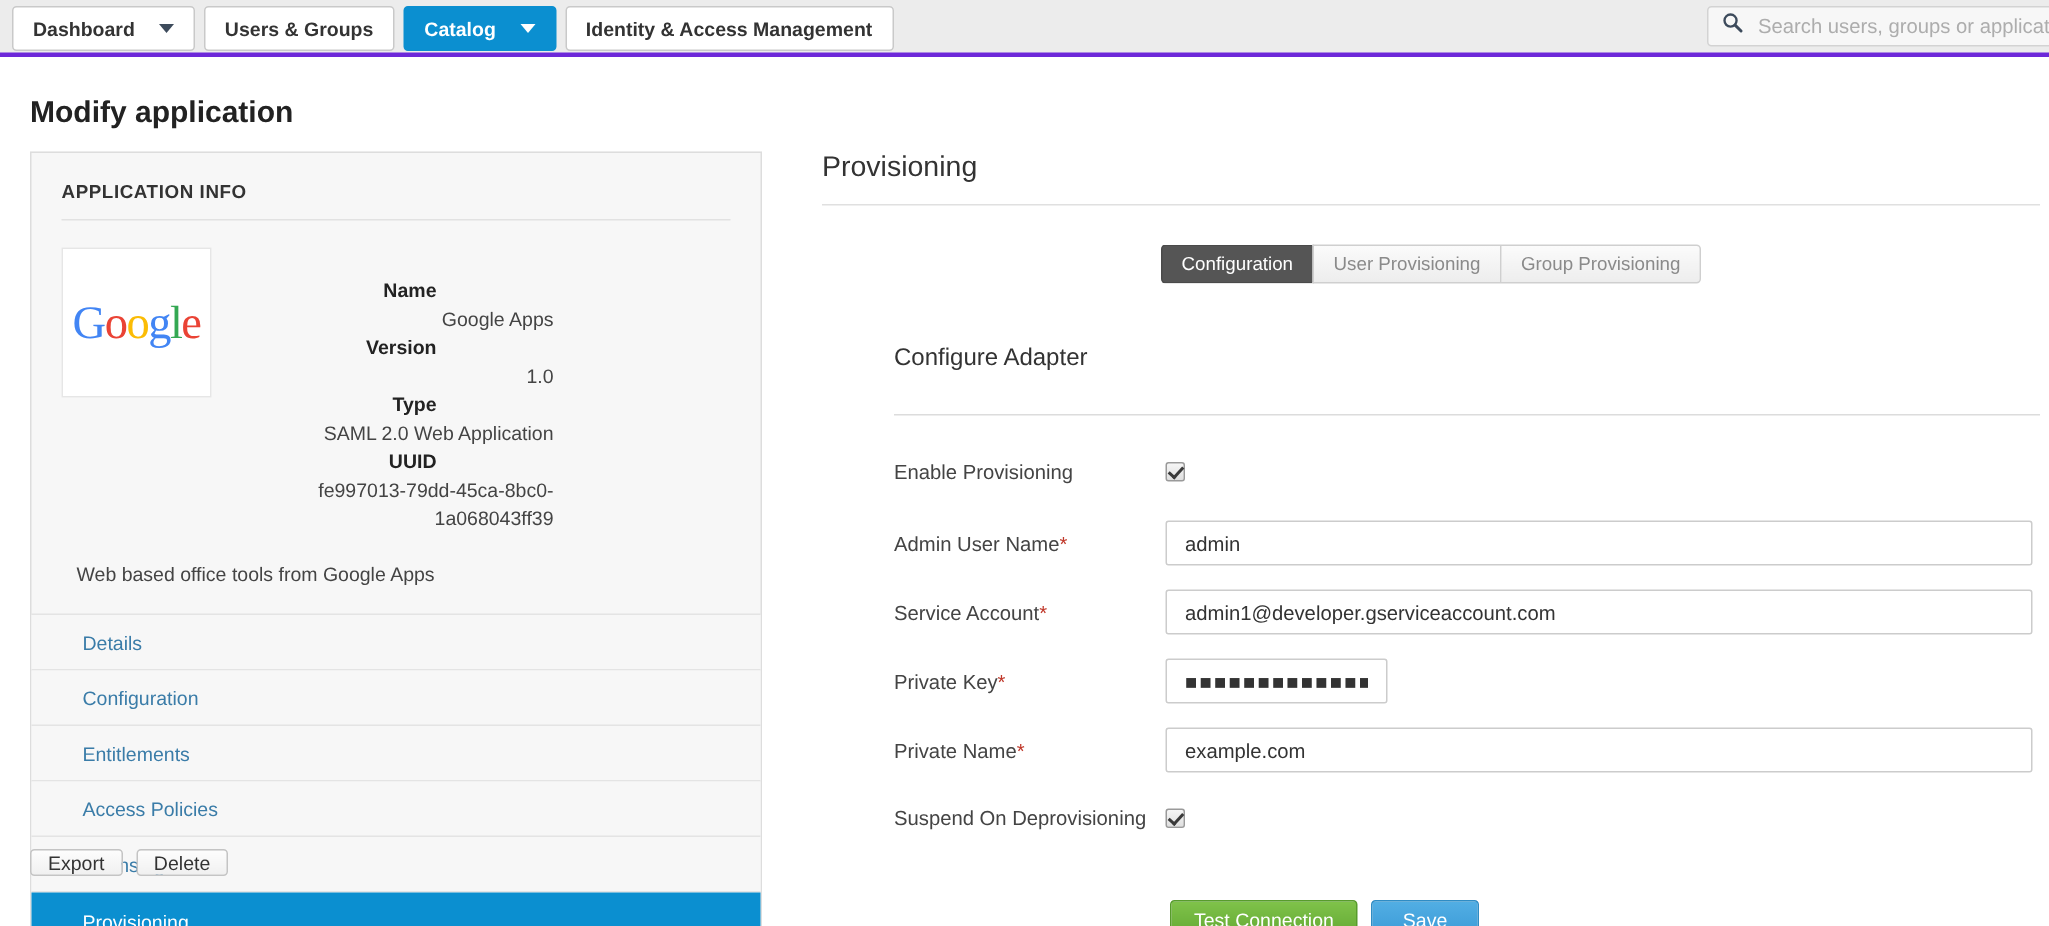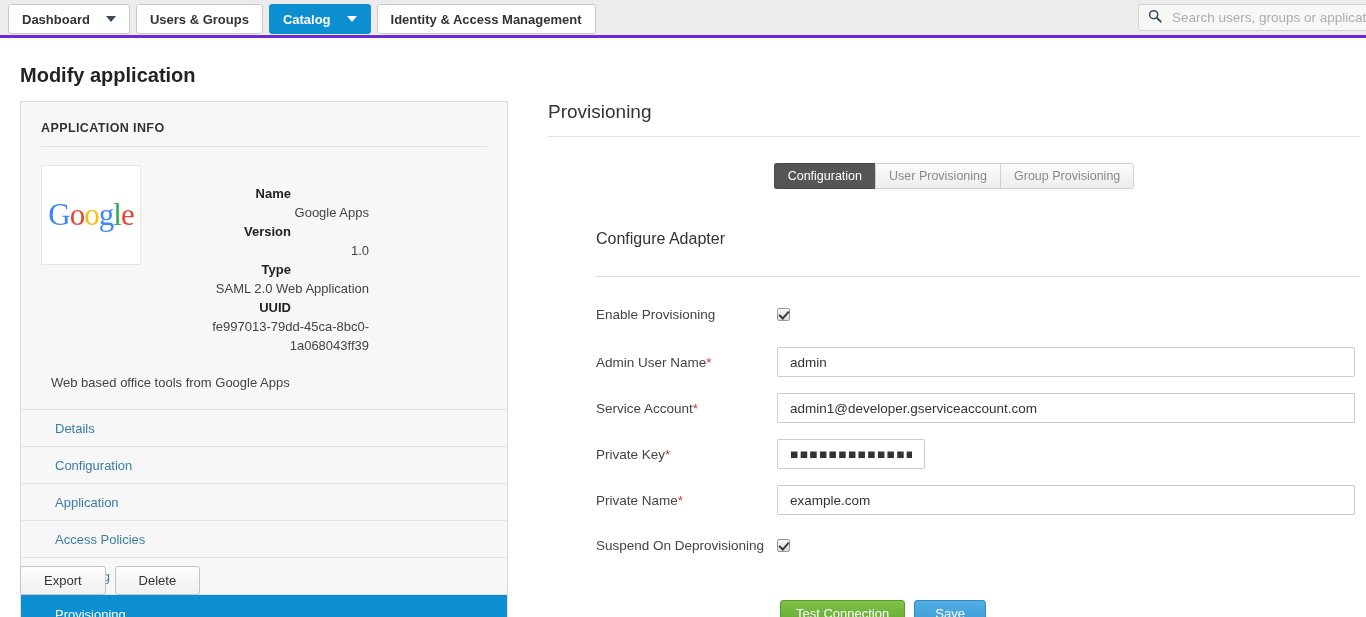--- a/index.html
+++ b/index.html
@@ -158,22 +158,22 @@
     color: #ffffff;
     height: 39px;
   }
 
   .card-actions {
     position: absolute;
     left: 20px; top: 566px;
     display: flex; gap: 9px;
   }
   .btn-plain {
-    height: 29px;
-    padding: 0 23px;
+    height: 18px;
+    padding: 0 11px;
     background: linear-gradient(#fdfdfd, #f0f0f0);
     border: 1px solid #c4c4c4;
     border-radius: 3px;
     font-family: "Liberation Sans", sans-serif;
     font-size: 13px;
     color: #333;
     cursor: pointer;
   }
 
   
@@ -365,21 +365,21 @@
   <div class="app-desc">Web based office tools from Google Apps</div>
 
   <div class="nav-list">
       <div class="nav-row">
         <span>Details</span>
       </div>
       <div class="nav-row">
         <span>Configuration</span>
       </div>
       <div class="nav-row">
-        <span>Application</span>
+        <span>Entitlements</span>
       </div>
       <div class="nav-row">
         <span>Access Policies</span>
       </div>
       <div class="nav-row">
         <span>Licensing</span>
       </div>
       <div class="nav-row active">
         <span>Provisioning</span>
       </div>

